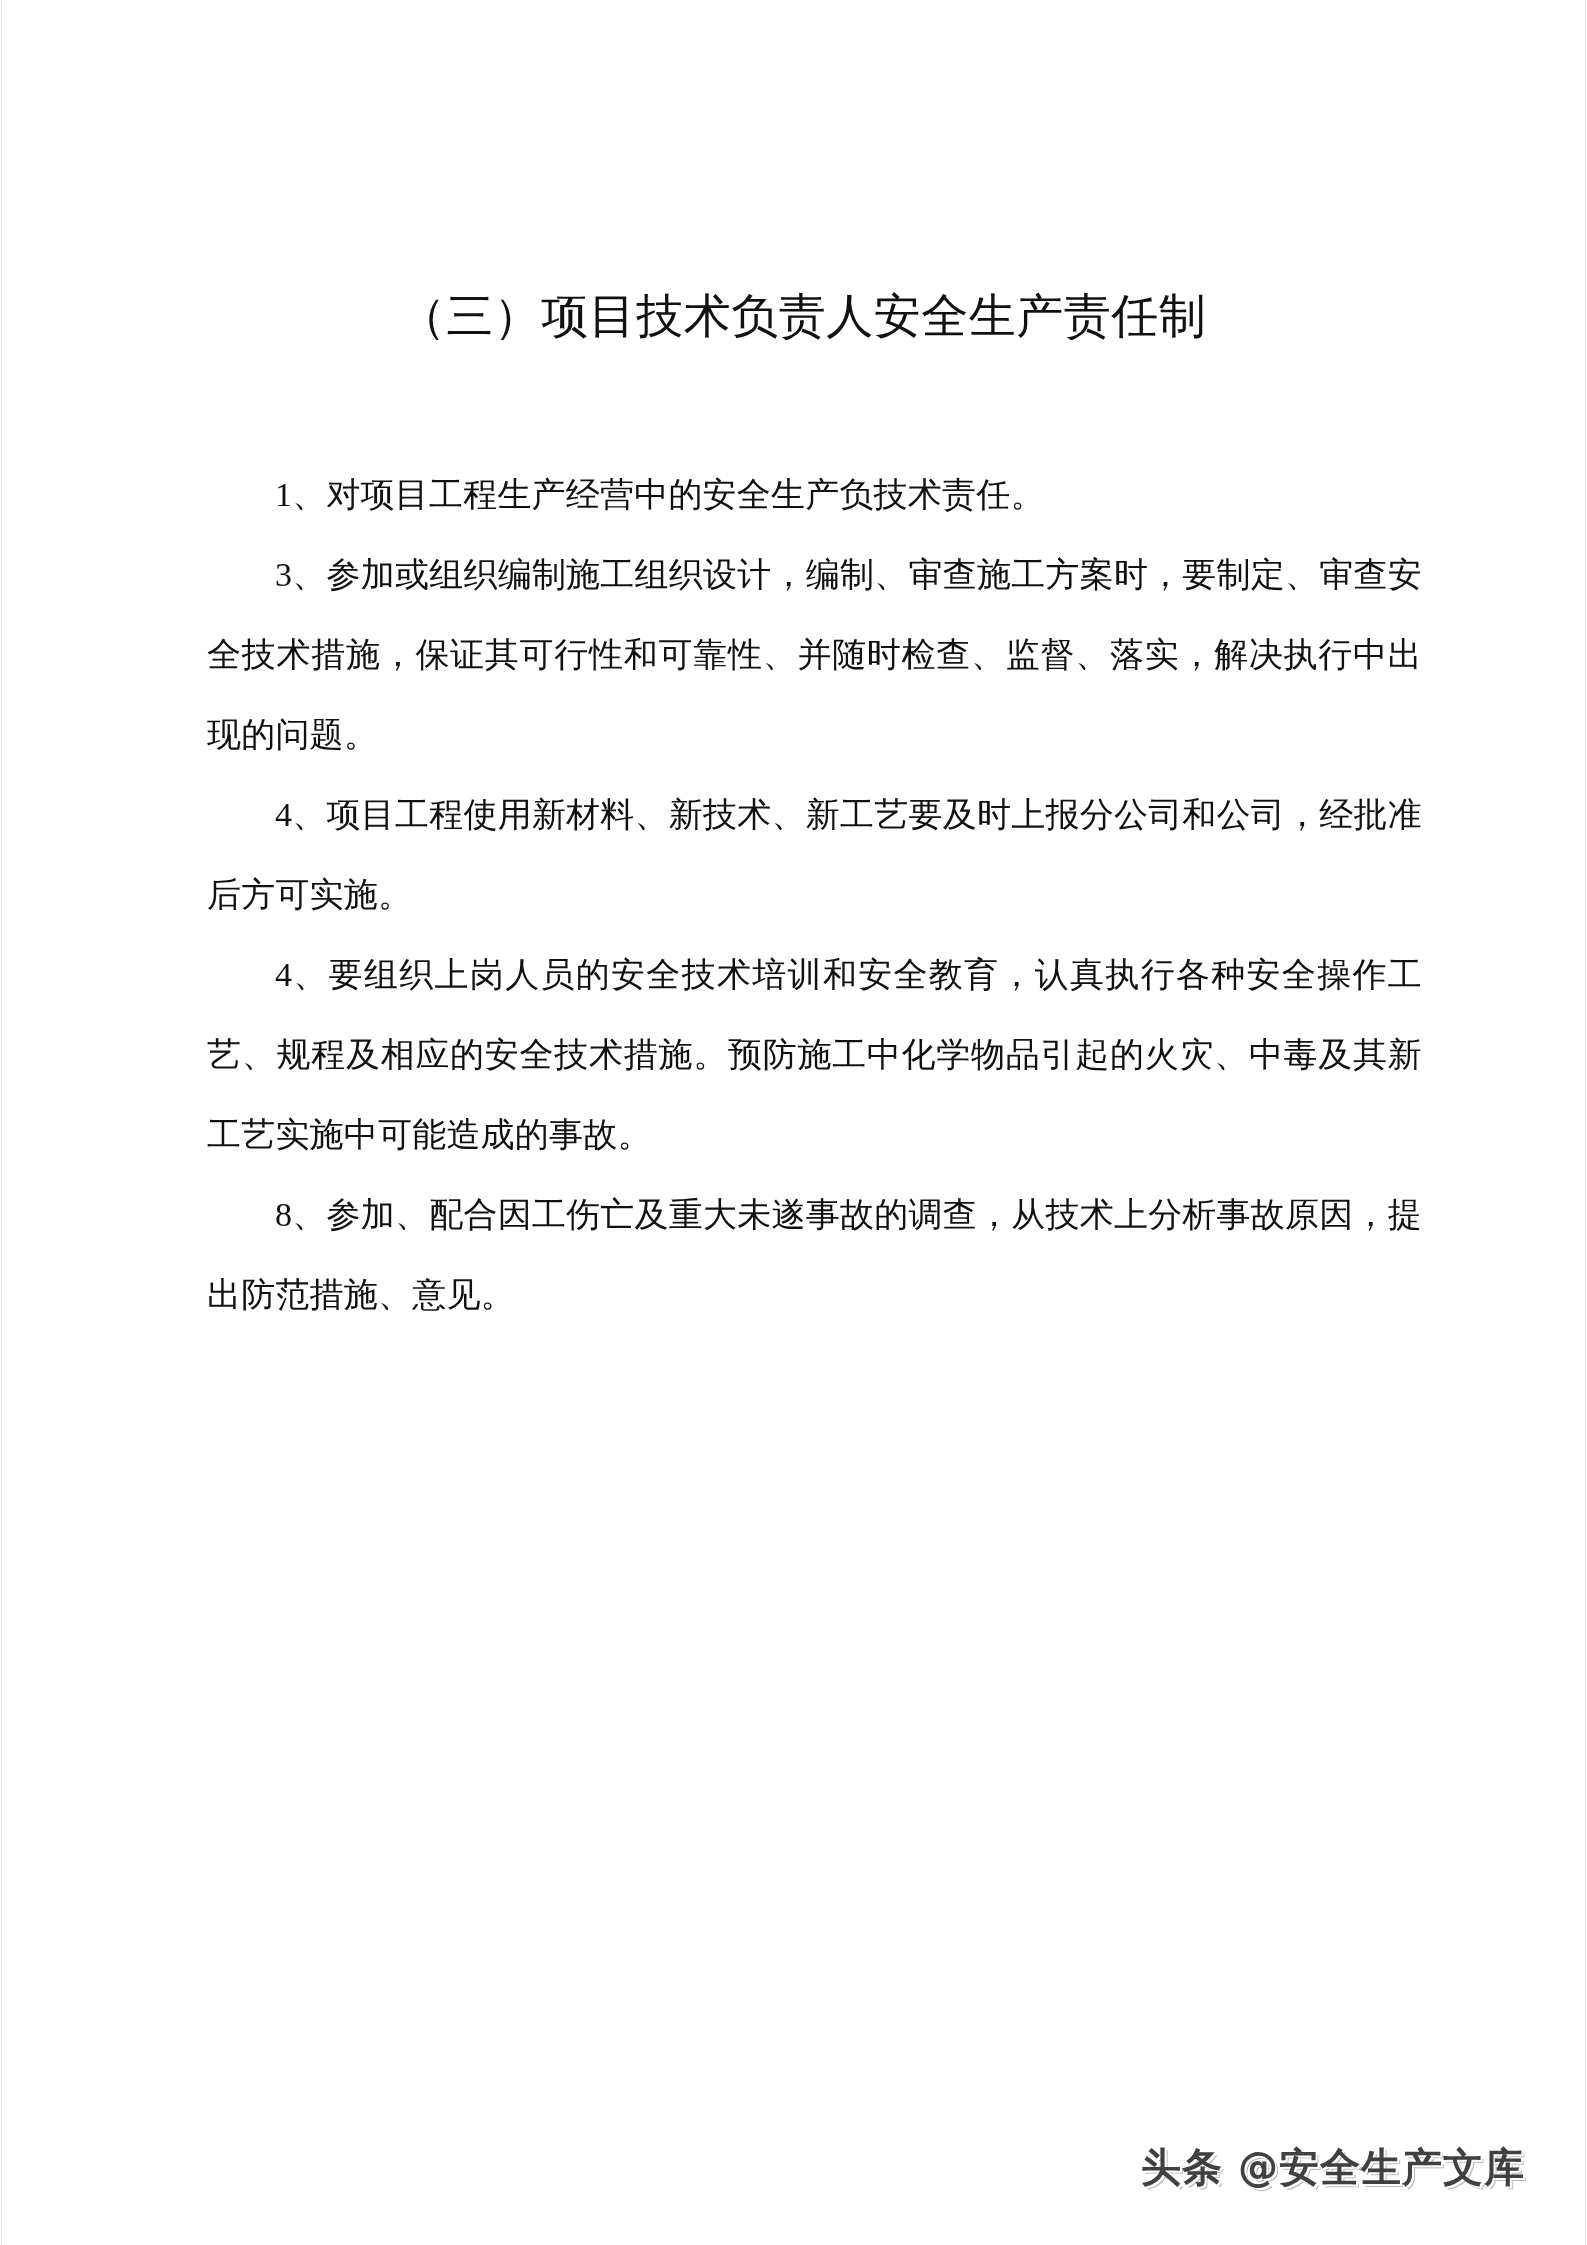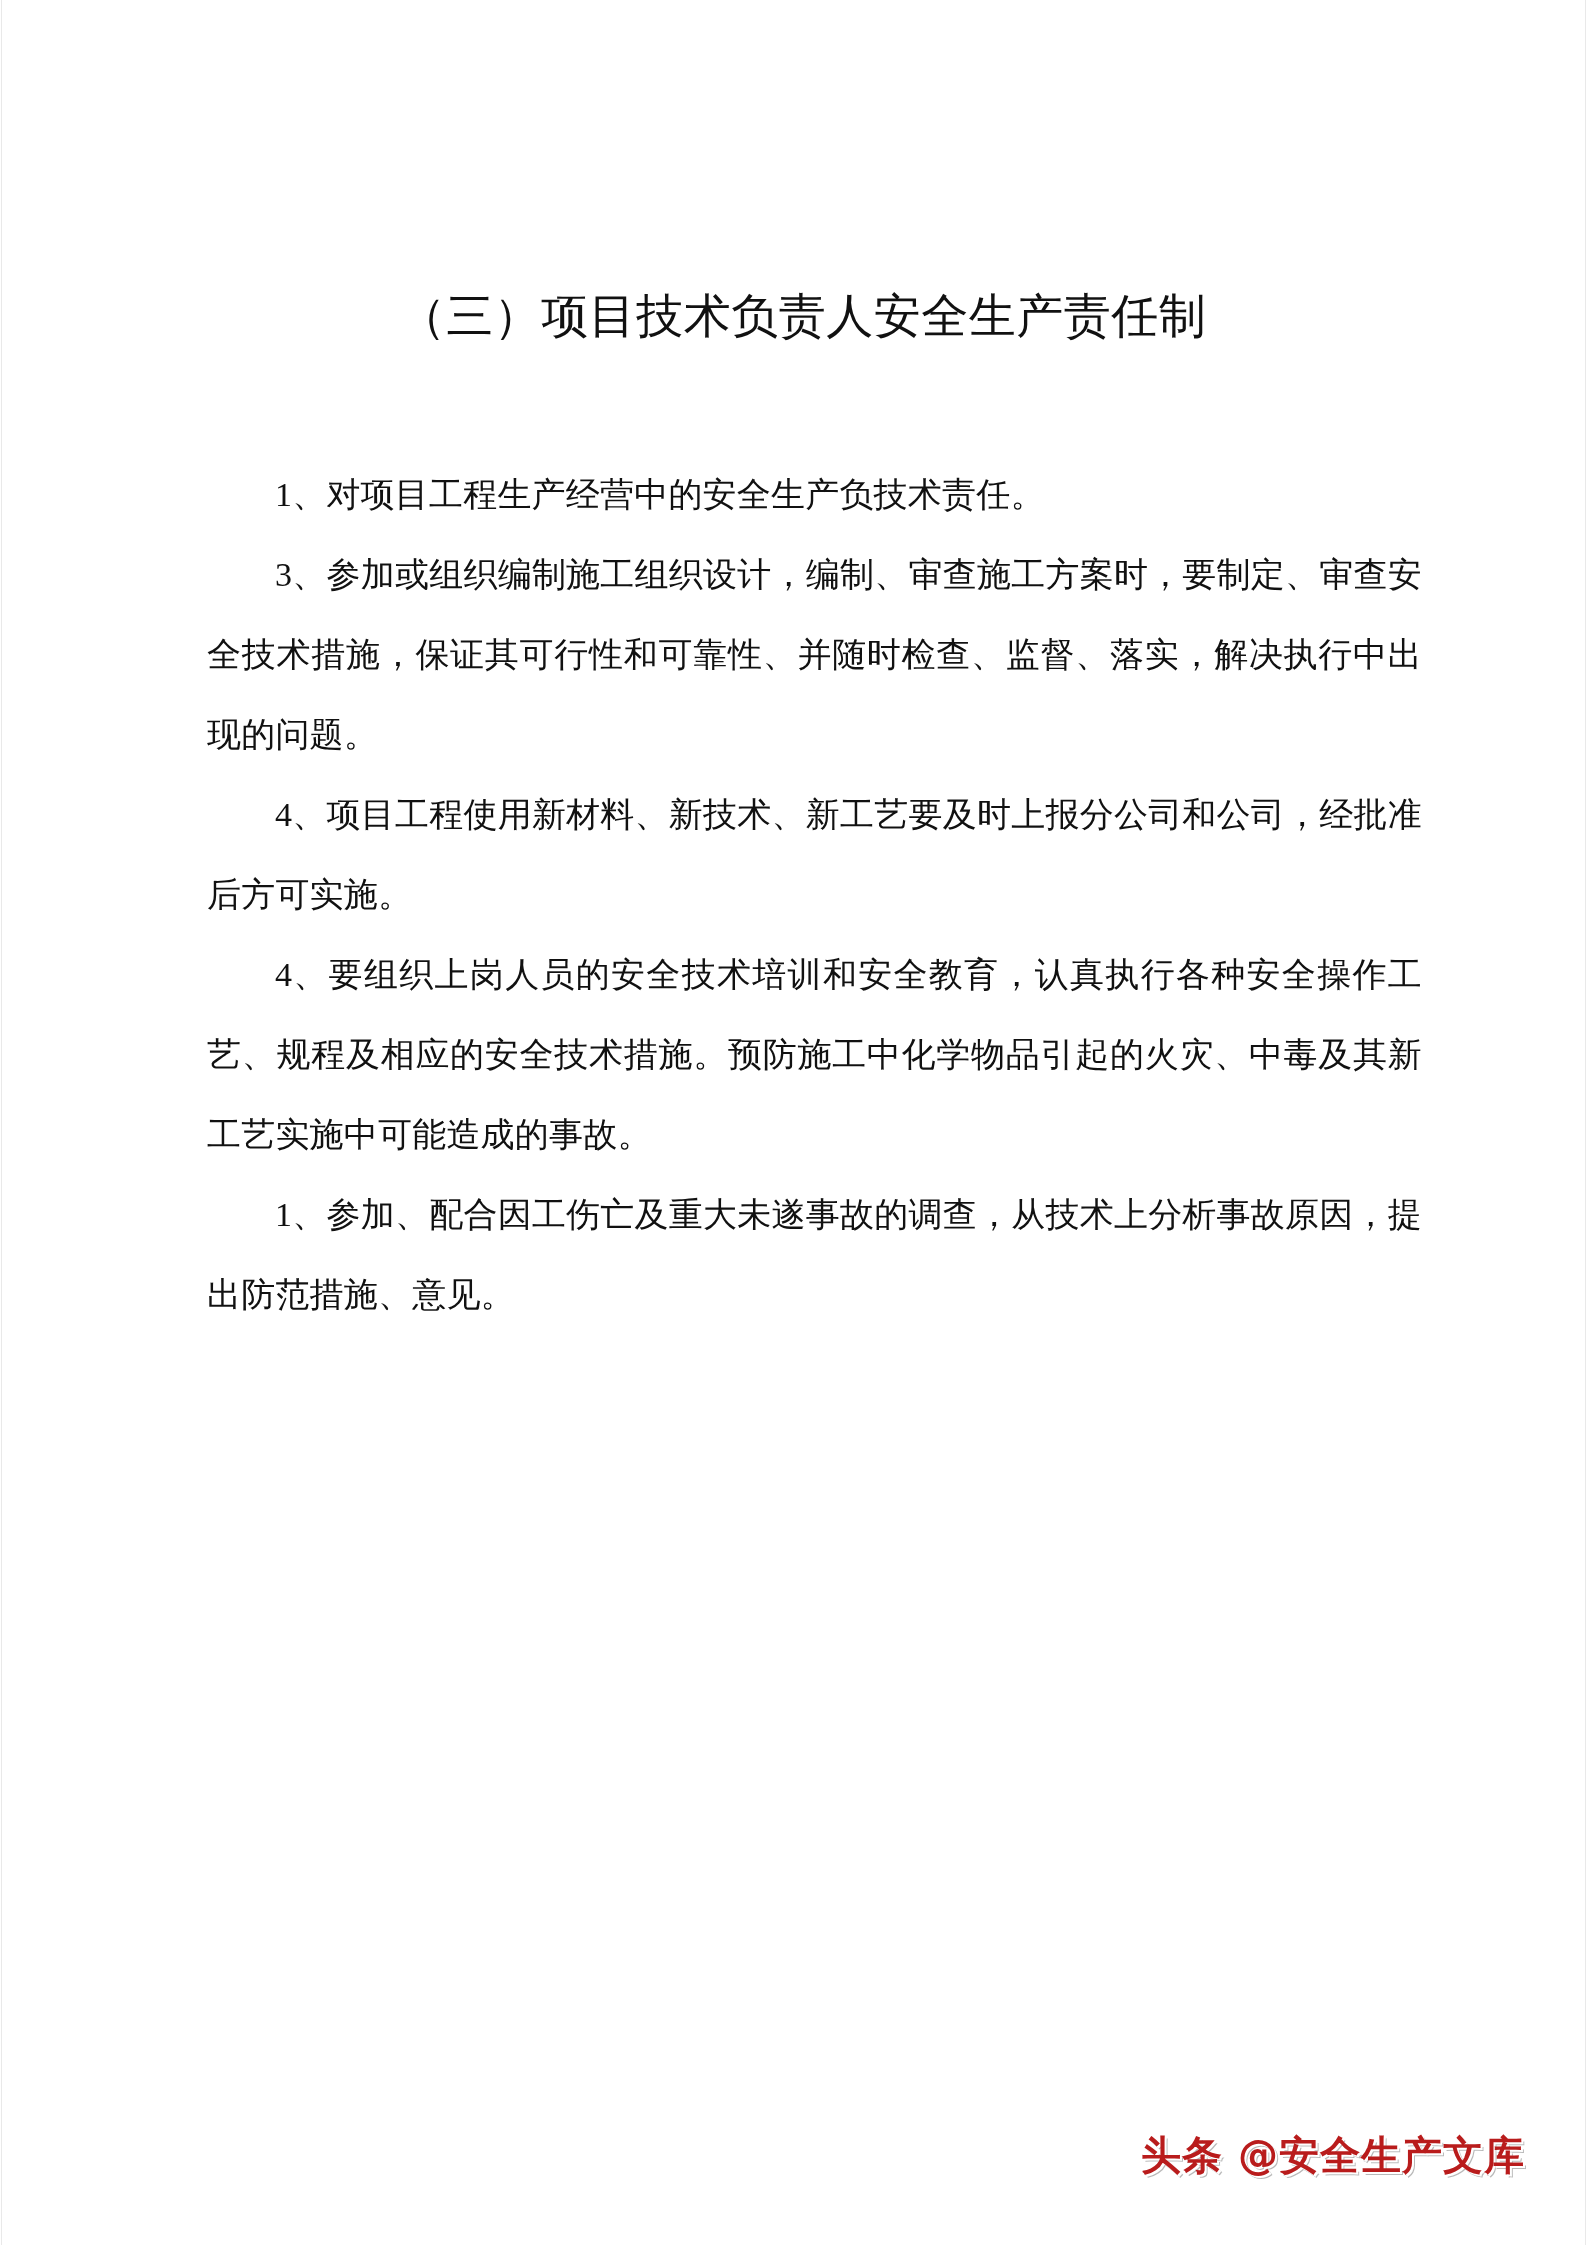--- a/index.html
+++ b/index.html
@@ -75,26 +75,26 @@
     color: #111111;
     text-indent: 68px;
     text-align: justify;
     text-justify: inter-ideograph;
     letter-spacing: 0.2px;
   }
 
   .watermark {
     position: absolute;
     right: 62px;
-    bottom: 70px;
+    bottom: 58px;
     font-family: "DejaVu Sans", "Liberation Sans", sans-serif;
     font-weight: 700;
     font-size: 40px;
     line-height: 1;
-    color: #b91c1c;
+    color: #404040;
     letter-spacing: 1px;
     text-shadow: 2px 2px 0 #ffffff, 3px 3px 0 rgba(0,0,0,0.28);
     white-space: nowrap;
   }
 </style>
 </head>
 <body>
 
 <div class="page">
 
@@ -103,20 +103,20 @@
 
   <div class="content">
 
     <h1 class="doc-title">（三）项目技术负责人安全生产责任制</h1>
 
     <div class="body-block">
       <p class="clause">1、对项目工程生产经营中的安全生产负技术责任。</p>
       <p class="clause">3、参加或组织编制施工组织设计，编制、审查施工方案时，要制定、审查安全技术措施，保证其可行性和可靠性、并随时检查、监督、落实，解决执行中出现的问题。</p>
       <p class="clause">4、项目工程使用新材料、新技术、新工艺要及时上报分公司和公司，经批准后方可实施。</p>
       <p class="clause">4、要组织上岗人员的安全技术培训和安全教育，认真执行各种安全操作工艺、规程及相应的安全技术措施。预防施工中化学物品引起的火灾、中毒及其新工艺实施中可能造成的事故。</p>
-      <p class="clause">1、参加、配合因工伤亡及重大未遂事故的调查，从技术上分析事故原因，提出防范措施、意见。</p>
+      <p class="clause">8、参加、配合因工伤亡及重大未遂事故的调查，从技术上分析事故原因，提出防范措施、意见。</p>
     </div>
 
   </div>
 
   <div class="watermark">头条 @安全生产文库</div>
 
 </div>
 
 </body></html>

